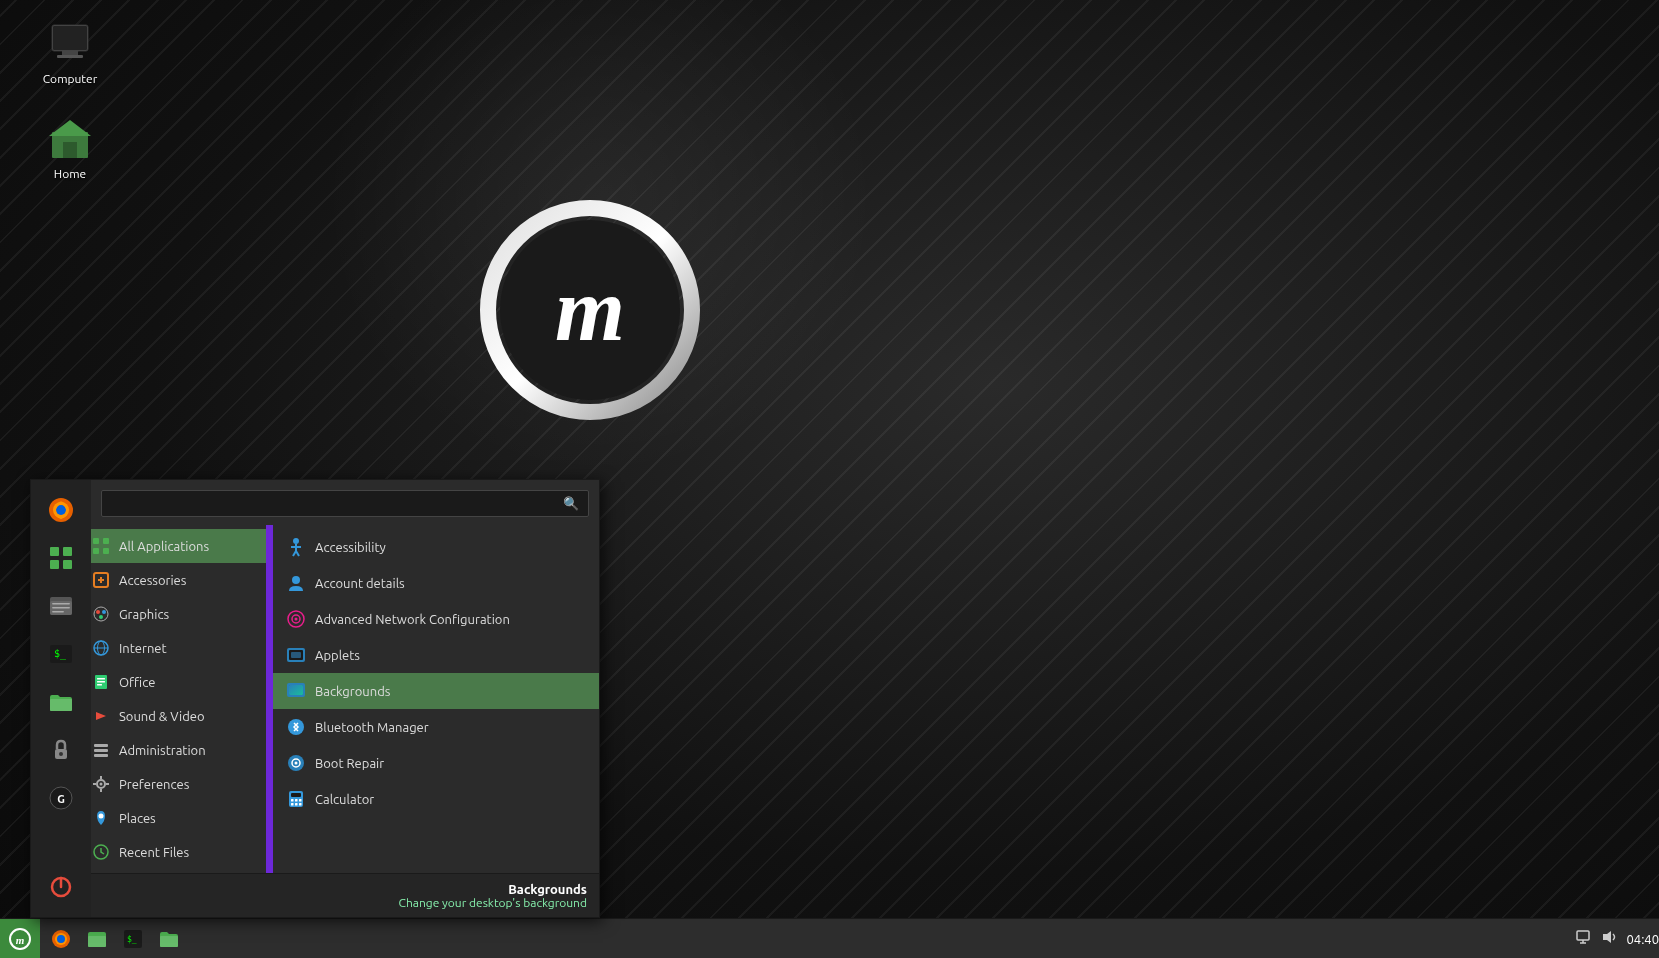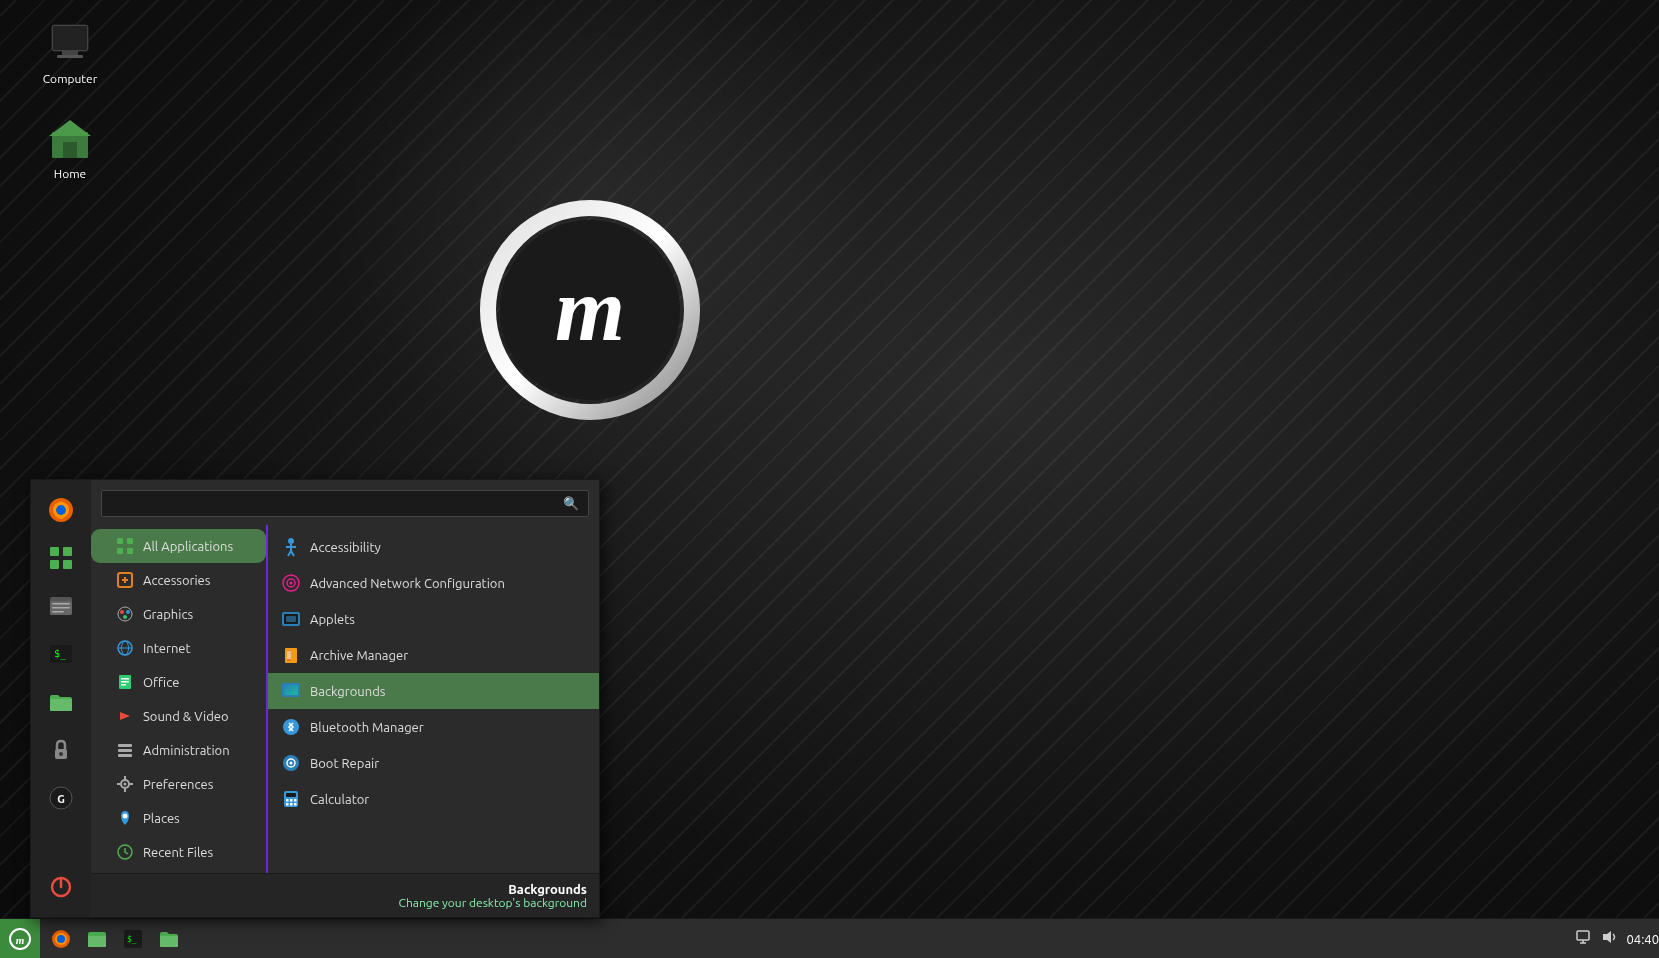--- a/index.html
+++ b/index.html
@@ -215,47 +215,46 @@
       overflow-y: auto;
     }
 
     .menu-categories::-webkit-scrollbar { width: 4px; }
     .menu-categories::-webkit-scrollbar-track { background: #2b2b2b; }
     .menu-categories::-webkit-scrollbar-thumb { background: #555; }
 
     .category-item {
       display: flex;
       align-items: center;
-      padding: 7px 24px;
+      padding: 7px 0;
       cursor: pointer;
       gap: 8px;
       color: #ddd;
       font-size: 13px;
-      border-radius: 9px;
     }
 
     .category-item.active {
       background: #4a7a4a;
     }
 
     .cat-icon {
       width: 20px;
       height: 20px;
       display: flex;
       align-items: center;
       justify-content: center;
       font-size: 14px;
     }
 
     
     .menu-apps {
       flex: 1;
       overflow-y: auto;
       padding: 4px 0;
-      border-left: 2px solid #6d28d9;
+      border-left: 7px solid #6d28d9;
     }
 
     .menu-apps::-webkit-scrollbar { width: 6px; }
     .menu-apps::-webkit-scrollbar-track { background: #2b2b2b; }
     .menu-apps::-webkit-scrollbar-thumb { background: #555; border-radius: 3px; }
 
     .app-item {
       display: flex;
       align-items: center;
       padding: 7px 12px;
@@ -568,20 +567,29 @@
                 <circle cx="10" cy="4" r="3" fill="#3498db"></circle>
                 <line x1="10" y1="7" x2="10" y2="14" stroke="#3498db" stroke-width="2"></line>
                 <line x1="5" y1="10" x2="15" y2="10" stroke="#3498db" stroke-width="2"></line>
                 <line x1="10" y1="14" x2="7" y2="19" stroke="#3498db" stroke-width="2"></line>
                 <line x1="10" y1="14" x2="13" y2="19" stroke="#3498db" stroke-width="2"></line>
               </svg>
             </div>
             <span>Accessibility</span>
           </div>
 
+          <div class="app-item">
+            <div class="app-icon">
+              <svg width="20" height="20" viewBox="0 0 20 20">
+                <circle cx="10" cy="7" r="4" fill="#3498db"></circle>
+                <path d="M3 18 Q3 13 10 13 Q17 13 17 18" fill="#3498db"></path>
+              </svg>
+            </div>
+            <span>Account details</span>
+          </div>
 
           <div class="app-item">
             <div class="app-icon">
               <svg width="20" height="20" viewBox="0 0 20 20">
                 <circle cx="10" cy="10" r="8" fill="none" stroke="#e91e8c" stroke-width="1.5"></circle>
                 <circle cx="10" cy="10" r="4" fill="none" stroke="#e91e8c" stroke-width="1.5"></circle>
                 <circle cx="10" cy="10" r="1.5" fill="#e91e8c"></circle>
               </svg>
             </div>
             <span>Advanced Network Configuration</span>
@@ -591,33 +599,20 @@
             <div class="app-icon">
               <svg width="20" height="20" viewBox="0 0 20 20">
                 <rect x="1" y="3" width="18" height="14" rx="2" fill="#2980b9"></rect>
                 <rect x="3" y="5" width="14" height="10" rx="1" fill="#1a1a1a"></rect>
                 <rect x="5" y="7" width="10" height="6" rx="1" fill="#3498db" opacity="0.5"></rect>
               </svg>
             </div>
             <span>Applets</span>
           </div>
 
-          <div class="app-item">
-            <div class="app-icon">
-              <svg width="20" height="20" viewBox="0 0 20 20">
-                <rect x="4" y="3" width="12" height="15" rx="1" fill="#f39c12"></rect>
-                <rect x="6" y="5" width="4" height="11" fill="#e67e22"></rect>
-                <line x1="6" y1="7" x2="10" y2="7" stroke="white" stroke-width="1"></line>
-                <line x1="6" y1="9" x2="10" y2="9" stroke="white" stroke-width="1"></line>
-                <line x1="6" y1="11" x2="10" y2="11" stroke="white" stroke-width="1"></line>
-                <line x1="6" y1="13" x2="10" y2="13" stroke="white" stroke-width="1"></line>
-              </svg>
-            </div>
-            <span>Archive Manager</span>
-          </div>
 
           <div class="app-item selected">
             <div class="app-icon">
               <svg width="20" height="20" viewBox="0 0 20 20">
                 <rect x="1" y="2" width="18" height="14" rx="2" fill="#2980b9"></rect>
                 <rect x="3" y="4" width="14" height="10" rx="1" fill="#1a6a9a"></rect>
                 <rect x="3" y="4" width="14" height="10" rx="1" fill="url(#bgGrad)"></rect>
                 <defs>
                   <linearGradient id="bgGrad" x1="0%" y1="0%" x2="100%" y2="100%">
                     <stop offset="0%" style="stop-color:#2980b9"></stop>

